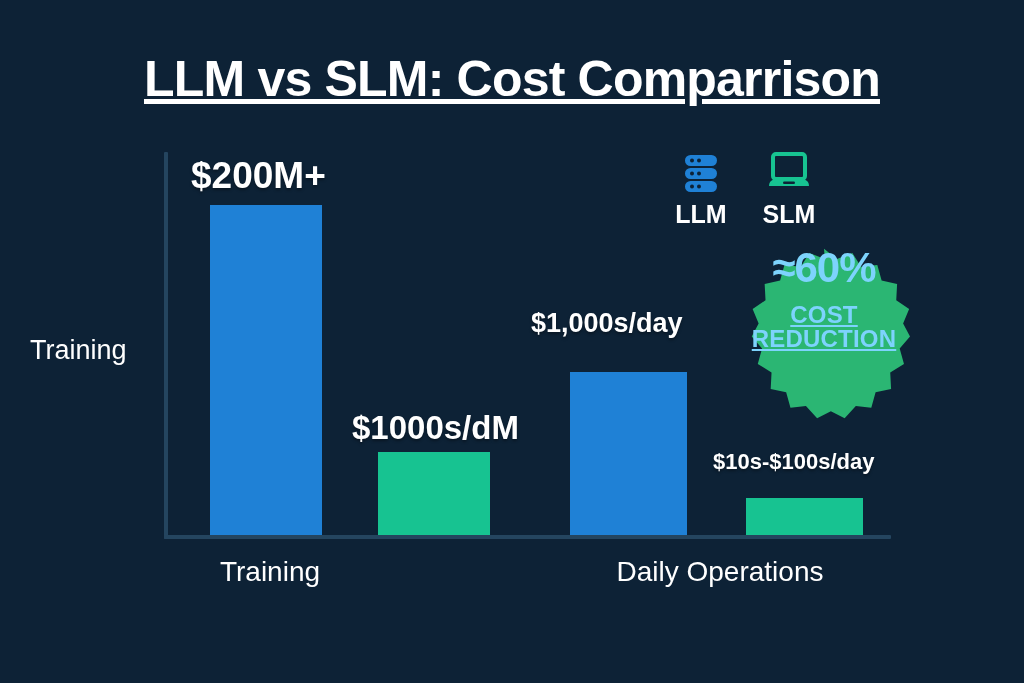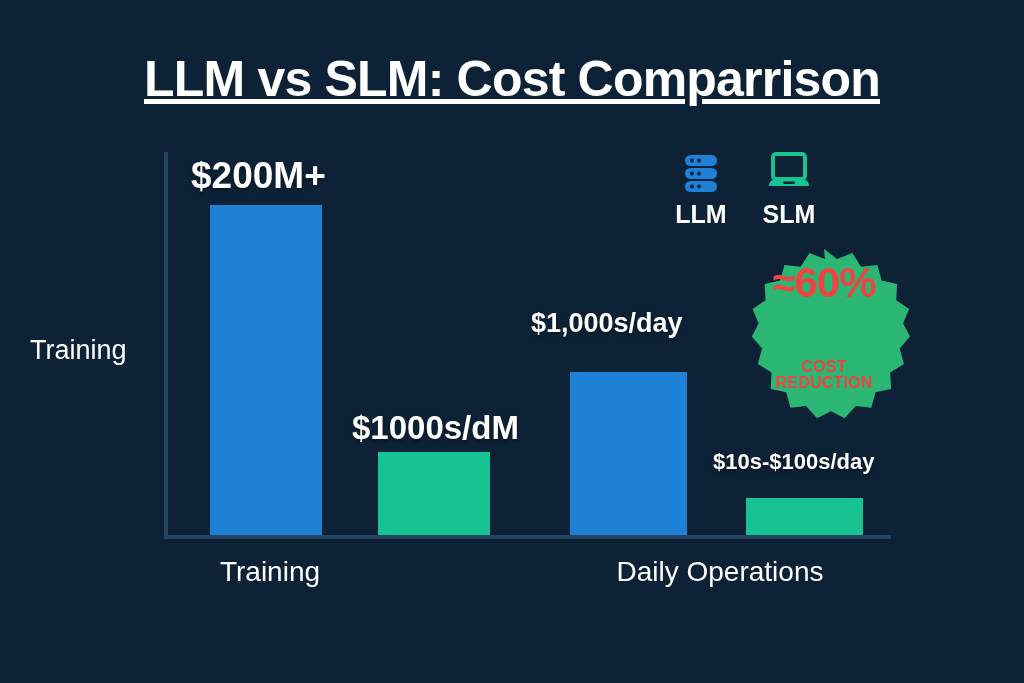--- a/index.html
+++ b/index.html
@@ -134,36 +134,35 @@
   #badge-burst {
     position: absolute;
     inset: 0;
   }
   #badge-text {
     position: absolute;
     inset: 0;
     display: flex;
     flex-direction: column;
     align-items: center;
-    justify-content: center;
-    color: #ef4444;
+    color: #7dd3fc;
     text-align: center;
     line-height: 1;
-    gap: 48px;
   }
   #badge-headline {
     font-size: 42px;
     font-weight: bold;
     letter-spacing: -1px;
   }
   #badge-sub {
-    margin-top: 7px;
-    font-size: 16px;
+    margin-top: 14px;
+    font-size: 24px;
     font-weight: bold;
     letter-spacing: 0.2px;
+    text-decoration: underline;
   }
   #badge-sub-line2 { display: block; }
 </style>
 </head>
 <body>
 
 <div id="stage">
 
   <div id="chart-title">LLM vs SLM: Cost Comparrison</div>
 

